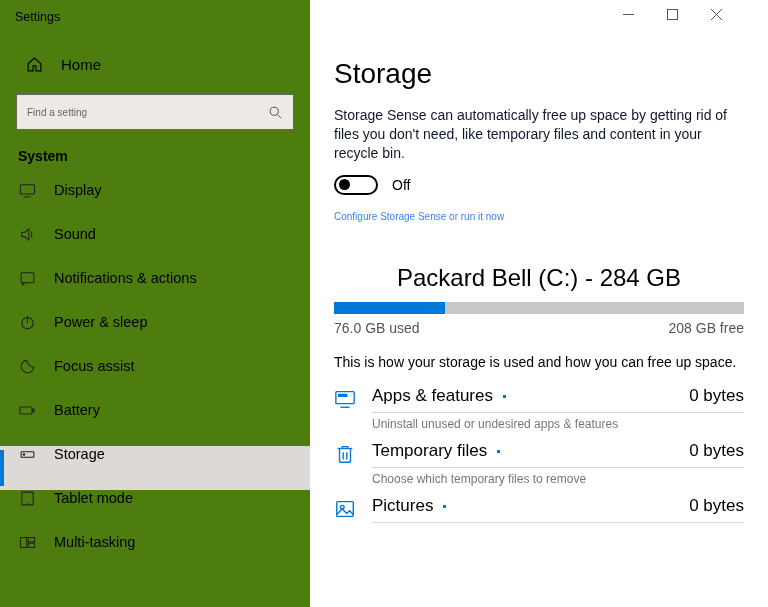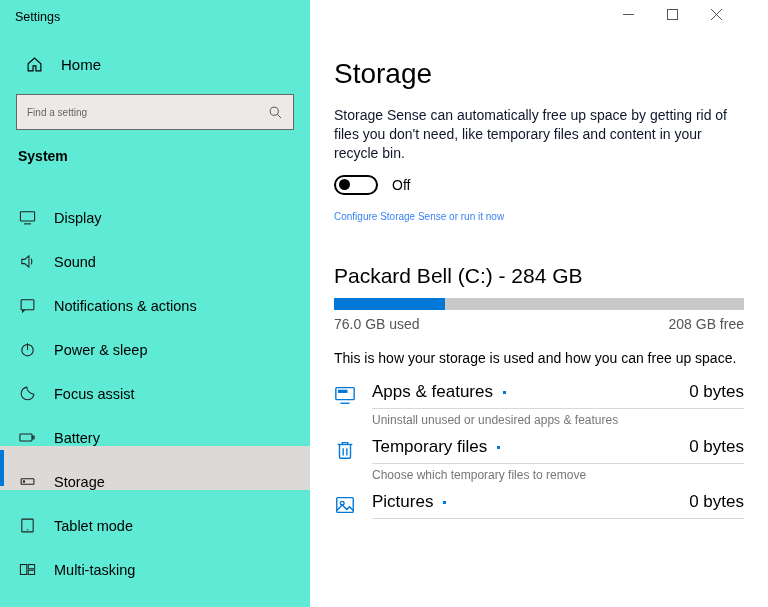--- a/index.html
+++ b/index.html
@@ -1,43 +1,43 @@
 <!DOCTYPE html>
 <html><head>
 <meta charset="utf-8">
 <style>
   * { box-sizing: border-box; margin: 0; padding: 0; }
   html, body { width: 768px; height: 607px; overflow: hidden; font-family: "Segoe UI", Arial, sans-serif; font-size: 14px; color: #000; background: #fff; }
   .window { display: flex; width: 768px; height: 607px; }
   
-  .sidebar { width: 310px; height: 100%; background: #5eead4; display: flex; flex-direction: column; }
+  .sidebar { width: 310px; height: 100%; background: #4d7c0f; display: flex; flex-direction: column; }
   .titlebar { display: flex; align-items: center; height: 34px; padding-left: 15px; font-size: 12.5px; color: #000; }
   .main-titlebar { display: flex; justify-content: flex-end; align-items: flex-start; height: 34px; padding-right: 6px; }
   .win-btn { width: 44px; height: 28px; display: flex; align-items: center; justify-content: center; color: #555; cursor: default; }
   .home-row { display: flex; align-items: center; height: 40px; padding-left: 26px; gap: 18px; font-size: 15px; margin-top: 10px; }
   .search-wrap { margin: 10px 16px 8px 16px; }
   .search-box { display: flex; align-items: center; justify-content: space-between; border: 1px solid #666; height: 36px; padding: 0 10px; background: #ece9e6; }
   .search-input { border: none; background: transparent; outline: none; font-size: 10px; width: 220px; font-style: normal; color:#555; font-family: inherit; }
   .search-input::placeholder { color: #666; font-style: normal; }
   .section-label { font-weight: 600; font-size: 14px; padding: 10px 18px 8px 18px; }
   .nav-list { display: flex; flex-direction: column; margin-top: 10px; }
-  .nav-item { display: flex; align-items: flex-end; height: 44px; padding-left: 18px; gap: 18px; font-size: 14.5px; cursor: default; position: relative; }
+  .nav-item { display: flex; align-items: flex-start; height: 44px; padding-left: 18px; gap: 18px; font-size: 14.5px; cursor: default; position: relative; }
   .nav-item .icon { width: 18px; display: flex; justify-content: center; color: #222; }
   .nav-item.active { background: #dcd9d6; }
   .nav-item.active::before { content: ""; position: absolute; left: 0; top: 4px; bottom: 4px; width: 4px; background: #0078d7; }
   
   .main { flex: 1; height: 100%; background: #fff; display: flex; flex-direction: column; padding: 0 24px; overflow: hidden; }
   .main-inner { padding-top: 24px; }
   .page-title { font-size: 28px; font-weight: 400; margin-bottom: 16px; }
   .desc { font-size: 14px; color: #0f172a; line-height: 1.35; margin-bottom: 12px; max-width: 410px; }
   .toggle-row { display: flex; align-items: center; gap: 14px; margin-bottom: 16px; }
   .toggle { width: 44px; height: 20px; border: 2px solid #000; border-radius: 12px; position: relative; }
   .toggle-knob { position: absolute; left: 3px; top: 2.5px; width: 11px; height: 11px; background: #000; border-radius: 50%; }
   .link { color: #3b82f6; font-size: 10px; cursor: pointer; }
-  .drive-header { font-size: 21px; font-weight: 400; margin-top: 42px; margin-bottom: 10px; }
+  .drive-header { font-size: 24px; font-weight: 400; margin-top: 42px; margin-bottom: 10px; text-align: center; }
   .bar { width: 100%; height: 12px; background: #c9c9c9; position: relative; }
   .bar-fill { position: absolute; left: 0; top: 0; bottom: 0; background: #0078d7; }
   .usage-row { display: flex; justify-content: space-between; font-size: 14px; color: #555; margin-top: 6px; }
   .use-desc { font-size: 14px; margin-top: 18px; margin-bottom: 16px; }
   .cat-row { display: flex; align-items: flex-start; gap: 14px; margin-top: 10px; }
   .cat-icon { width: 24px; color: #0078d7; padding-top: 2px; }
   .cat-body { flex: 1; }
   .cat-top { display: flex; justify-content: space-between; font-size: 17px; align-items: flex-end; }
   .cat-dot { display:inline-block; width:3px; height:3px; background:#0078d7; margin-left:10px; vertical-align: middle; }
   .cat-line { border-top: 1px solid #d8d8d8; margin-top: 6px; margin-bottom: 4px; }

